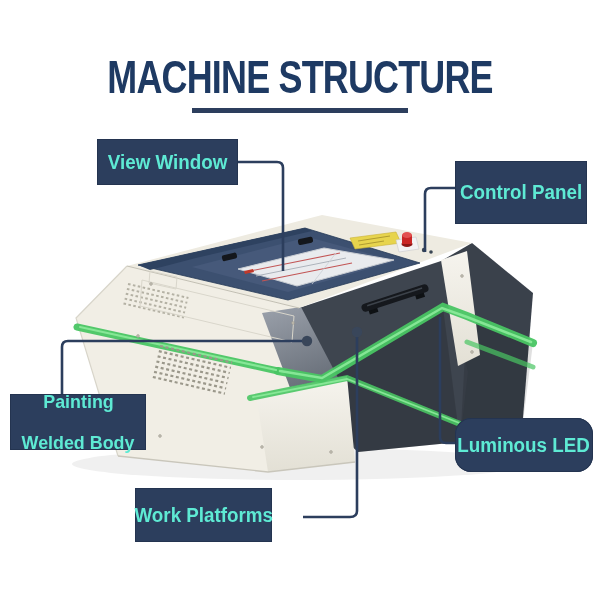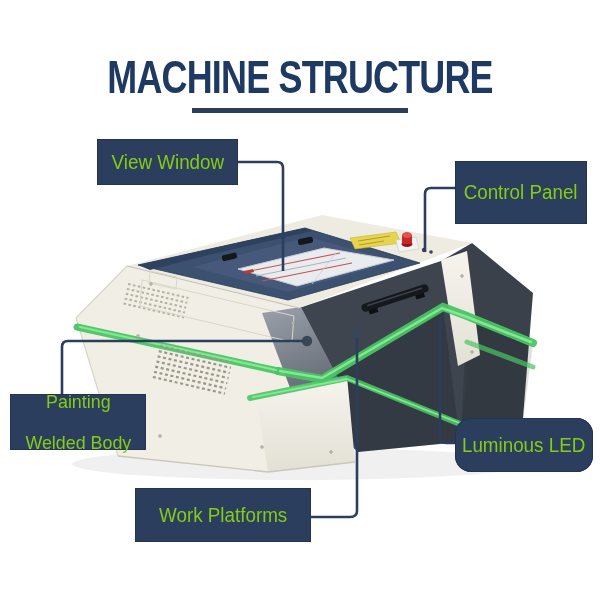--- a/index.html
+++ b/index.html
@@ -4,29 +4,29 @@
 <style>
   html,body{margin:0;padding:0;background:#ffffff;}
   body{width:600px;height:600px;overflow:hidden;position:relative;
        font-family:"Liberation Sans","DejaVu Sans",sans-serif;}
   .stage{position:absolute;inset:0;width:600px;height:600px;}
   .stage svg{position:absolute;left:0;top:0;}
   .page-title{position:absolute;top:50px;left:0;width:600px;margin:0;text-align:center;
               font-size:46px;font-weight:bold;color:#1e3a63;letter-spacing:-1px;}
   .page-title .squeeze{display:inline-block;transform:scaleX(.78);transform-origin:50% 50%;white-space:nowrap;}
   .title-underline{position:absolute;top:108px;left:192px;width:216px;height:5px;background:#2c3e5d;}
-  .label{position:absolute;background:#2c3e5d;color:#84cc16;font-weight:normal;
+  .label{position:absolute;background:#2c3e5d;color:#5eead4;font-weight:bold;
          display:flex;flex-direction:column;align-items:center;justify-content:center;
          text-align:center;line-height:1.13;box-shadow:0 0 0 1px #243450 inset;}
   .label .ln{display:inline-block;transform:scaleX(.94);white-space:nowrap;}
   #lbl-view-window   {left:97px; top:139px;width:141px;height:46px;font-size:20px;}
   #lbl-control-panel {left:455px;top:161px;width:132px;height:63px;font-size:20px;}
   #lbl-painting      {left:10px; top:394px;width:136px;height:56px;font-size:19px;gap:20px;}
   #lbl-luminous-led  {left:455px;top:418px;width:138px;height:54px;font-size:20px;border-radius:16px;}
-  #lbl-work-platforms{left:135px;top:488px;width:176px;height:54px;font-size:20px;}
+  #lbl-work-platforms{left:135px;top:488px;width:137px;height:54px;font-size:20px;}
 </style>
 </head>
 <body>
 
 <div class="stage">
 
   <svg width="600" height="600" viewBox="0 0 600 600">
     <defs>
       <linearGradient id="gTrap" x1="0" y1="0" x2="0.3" y2="1">
         <stop offset="0" stop-color="#9ba1ab"></stop>

